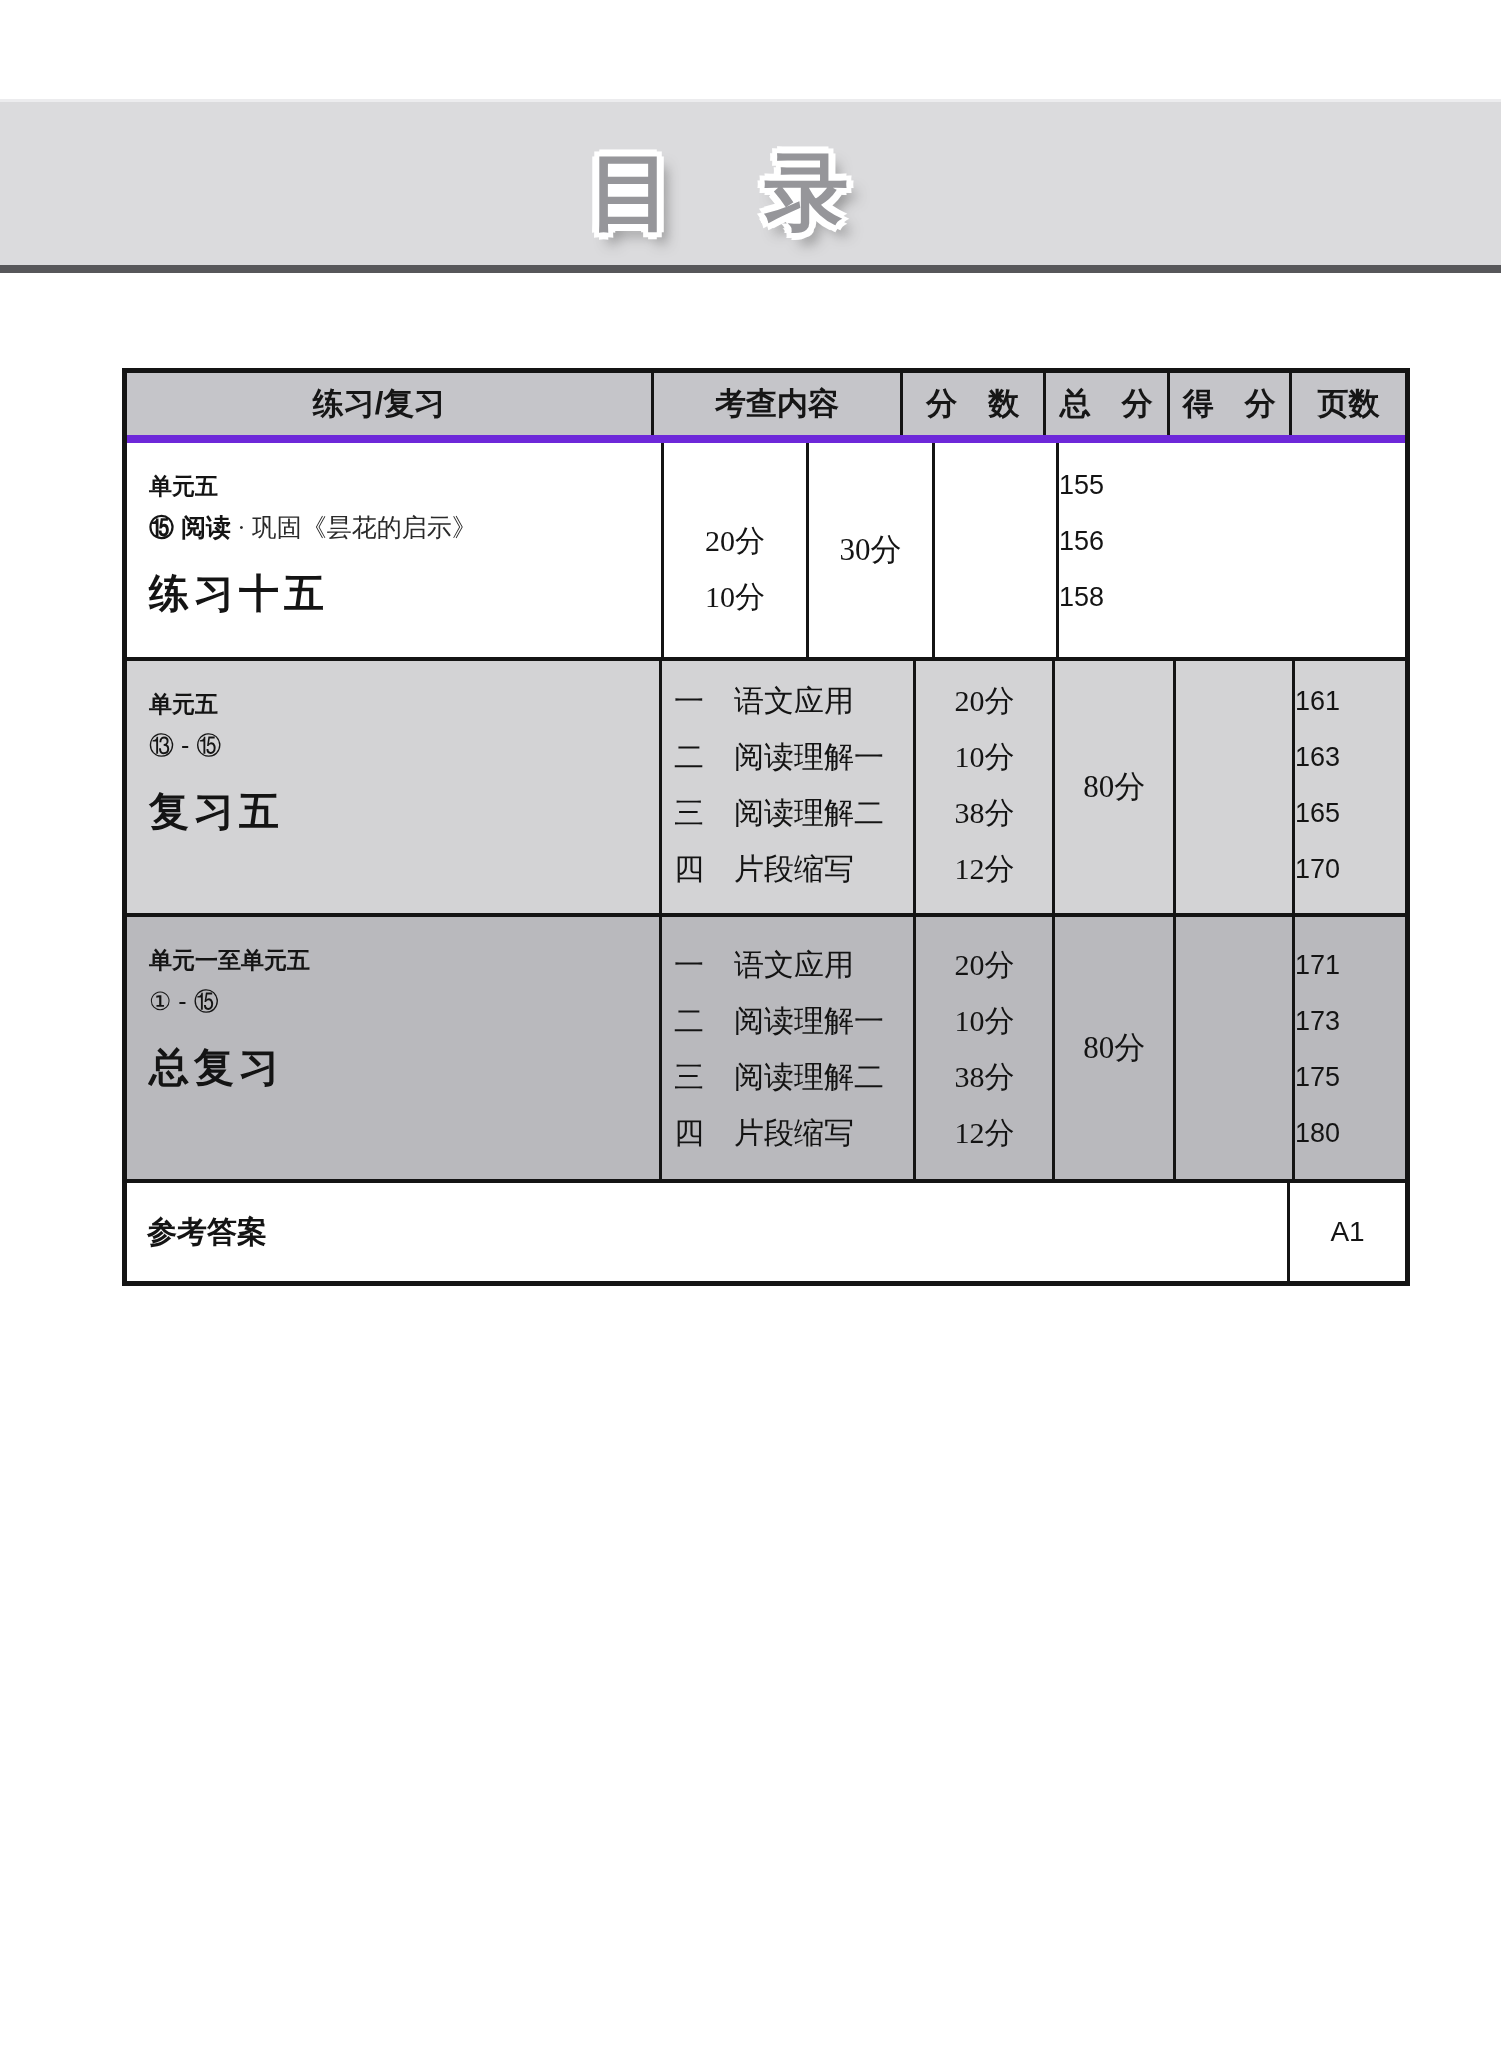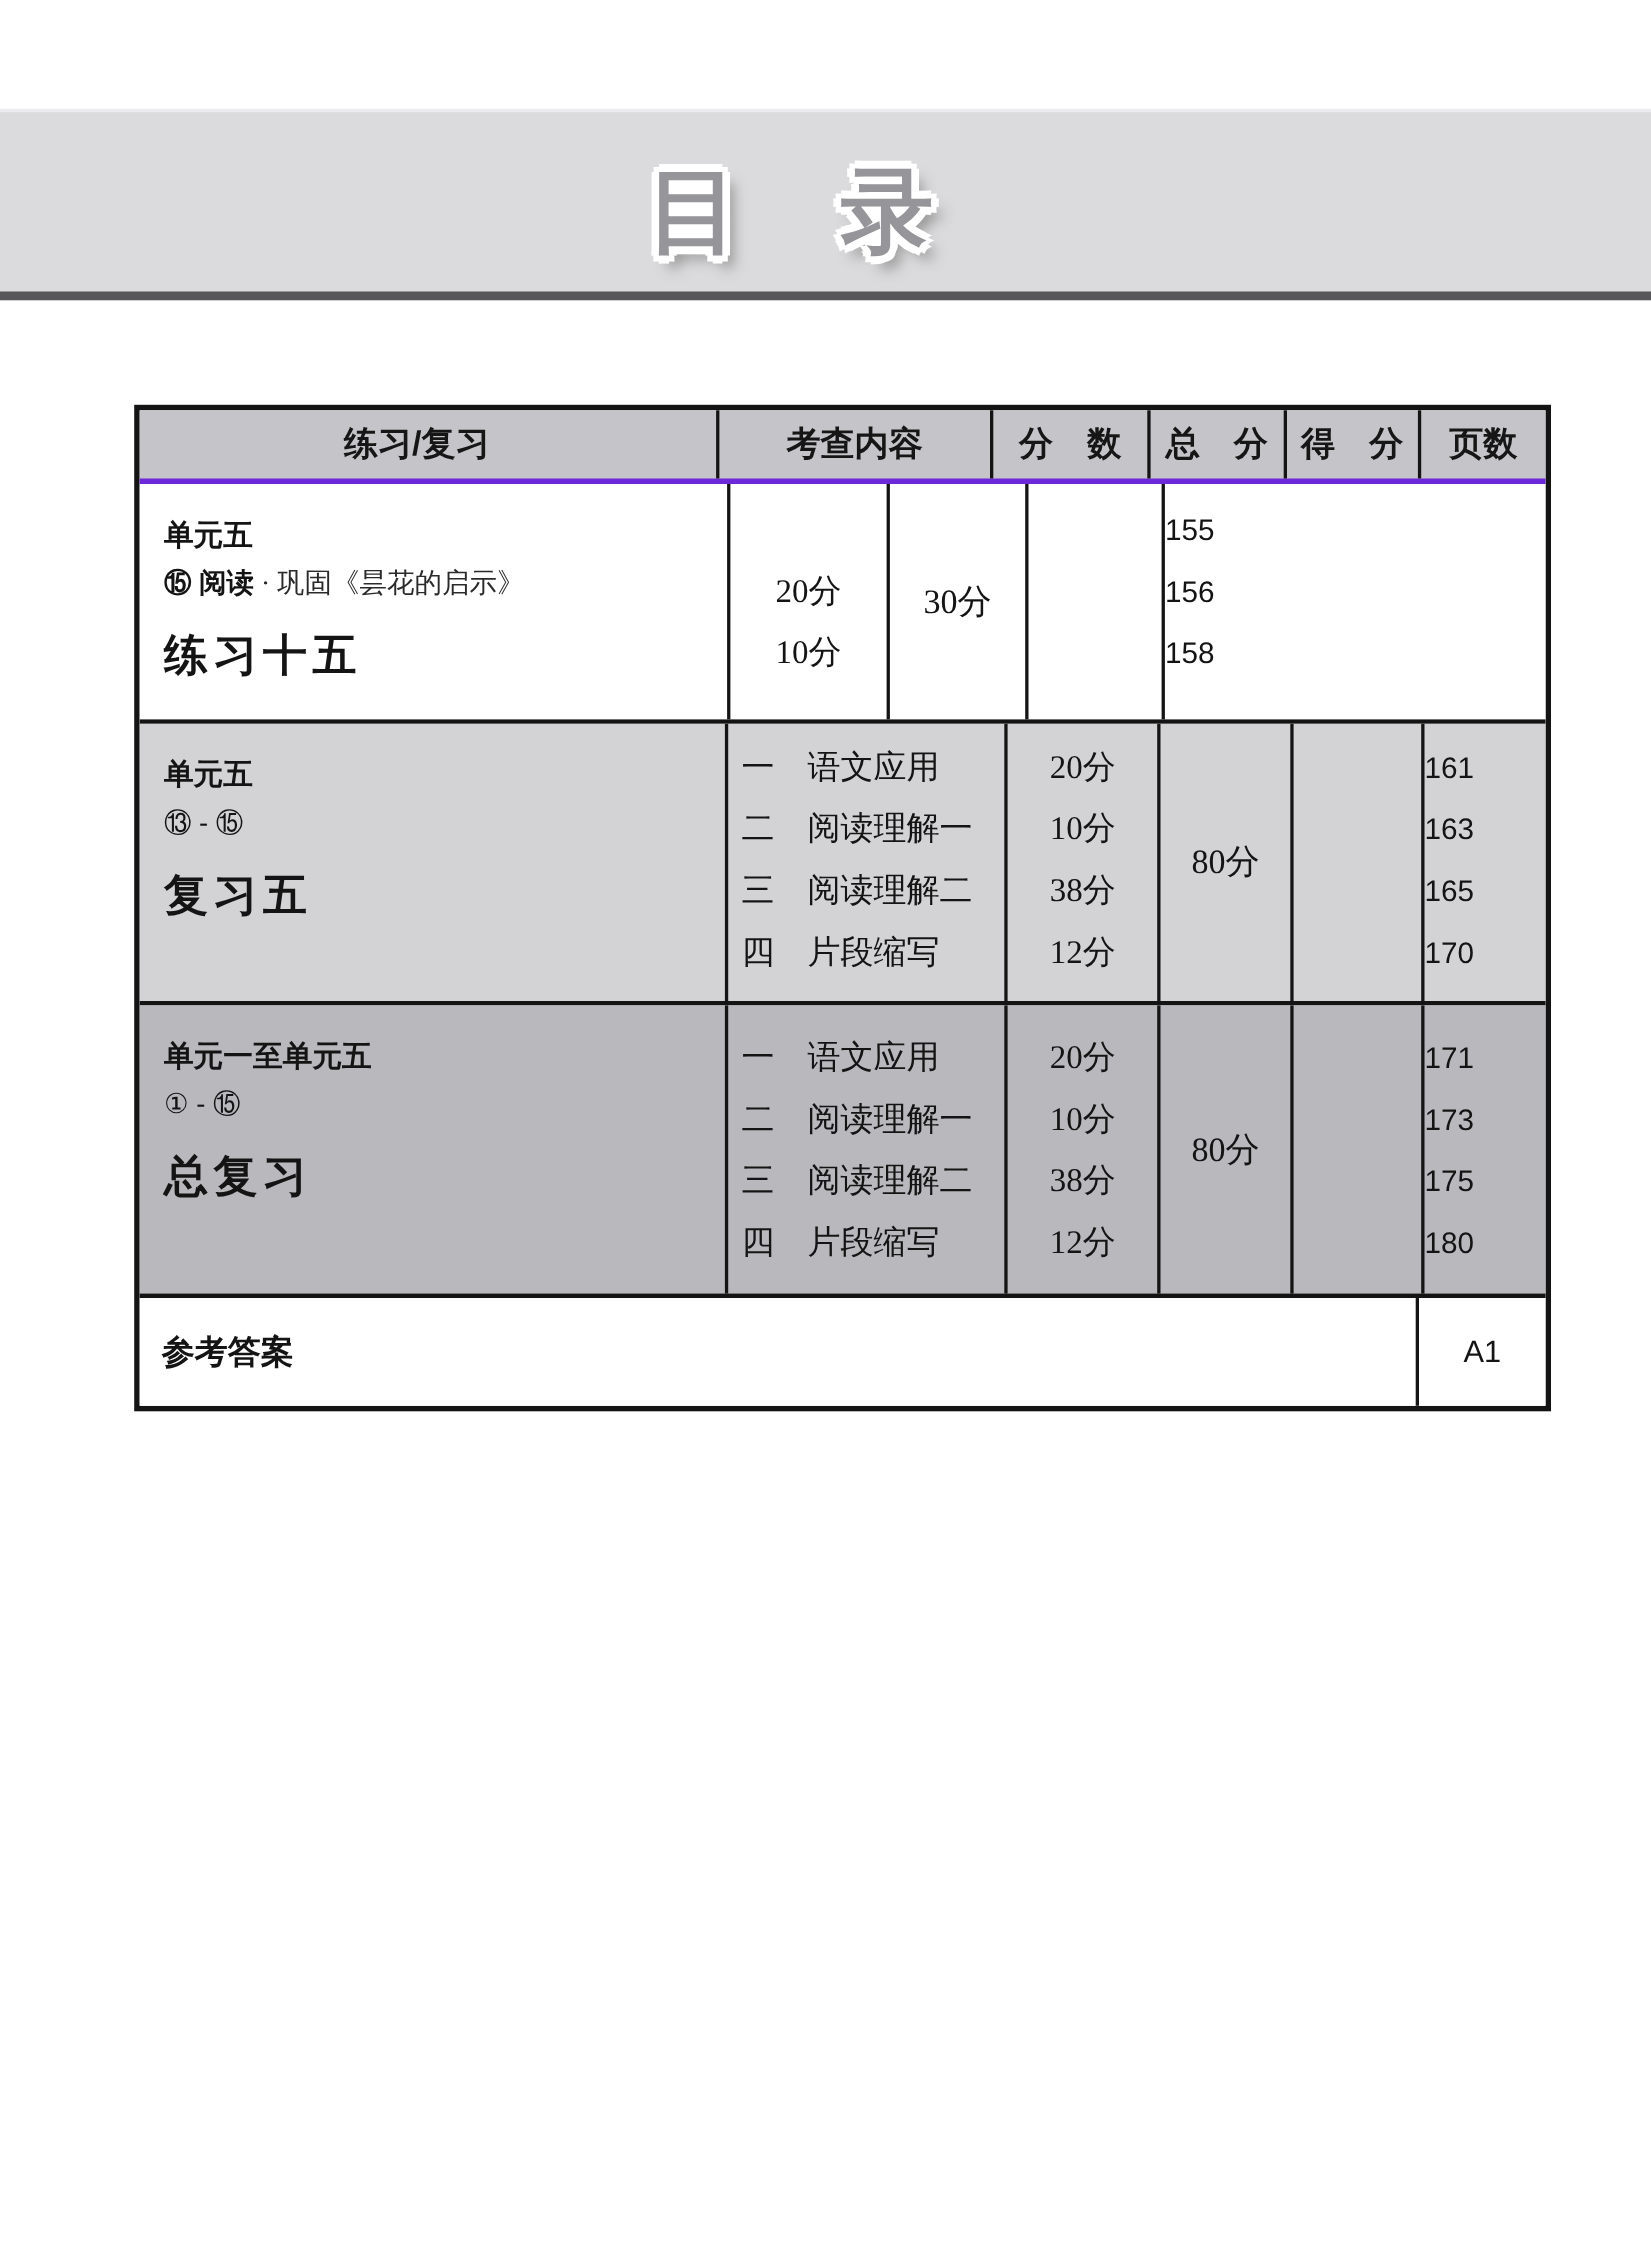--- a/index.html
+++ b/index.html
@@ -36,33 +36,33 @@
     border:5px solid #141414;
   }
   .trow { display:flex; border-bottom:4px solid #141414; }
   .trow:last-child { border-bottom:none; }
   .cell { border-left:3px solid #141414; overflow:hidden; }
   .cell:first-child { border-left:none; }
   .c1 { width:512px; } .c2 { width:250px;margin-left:20px; } .c3 { width:142px; }
   .c4 { width:123px; } .c5 { width:121px; } .c6 { width:115px; }
   .cspan { flex:1; }
 
-  .thead { height:62px; background:#c5c5c9; border-bottom:5px solid #6d28d9; }
+  .thead { height:62px; background:#c5c5c9; border-bottom:8px solid #6d28d9; }
   .thead .cell {
     display:flex; align-items:center; justify-content:center;
     font-weight:bold; font-size:31px; color:#161616;
   }
 
   .r1 { height:214px; background:#ffffff; }
   .r2 { height:252px; background:#d3d3d5; }
   .r3 { height:262px; background:#b9b9bd; }
   .r4 { height:98px; background:#ffffff; }
 
   .unit-cell { padding:28px 0 0 22px; }
-  .unit-label { font-size:27px; font-weight:bold; }
+  .unit-label { font-size:23px; font-weight:bold; }
   .unit-sub { font-size:25px; margin-top:9px; }
   .unit-sub .b { font-weight:bold; }
   .unit-sub .rest { font-family:"Liberation Serif", serif; color:#2a2a2a; }
   .unit-name {
     margin-top:22px; 
     font-size:40px; font-weight:bold; letter-spacing:5px;
   }
 
   .line { height:56px; line-height:56px; white-space:nowrap; }
   .items-cell {

